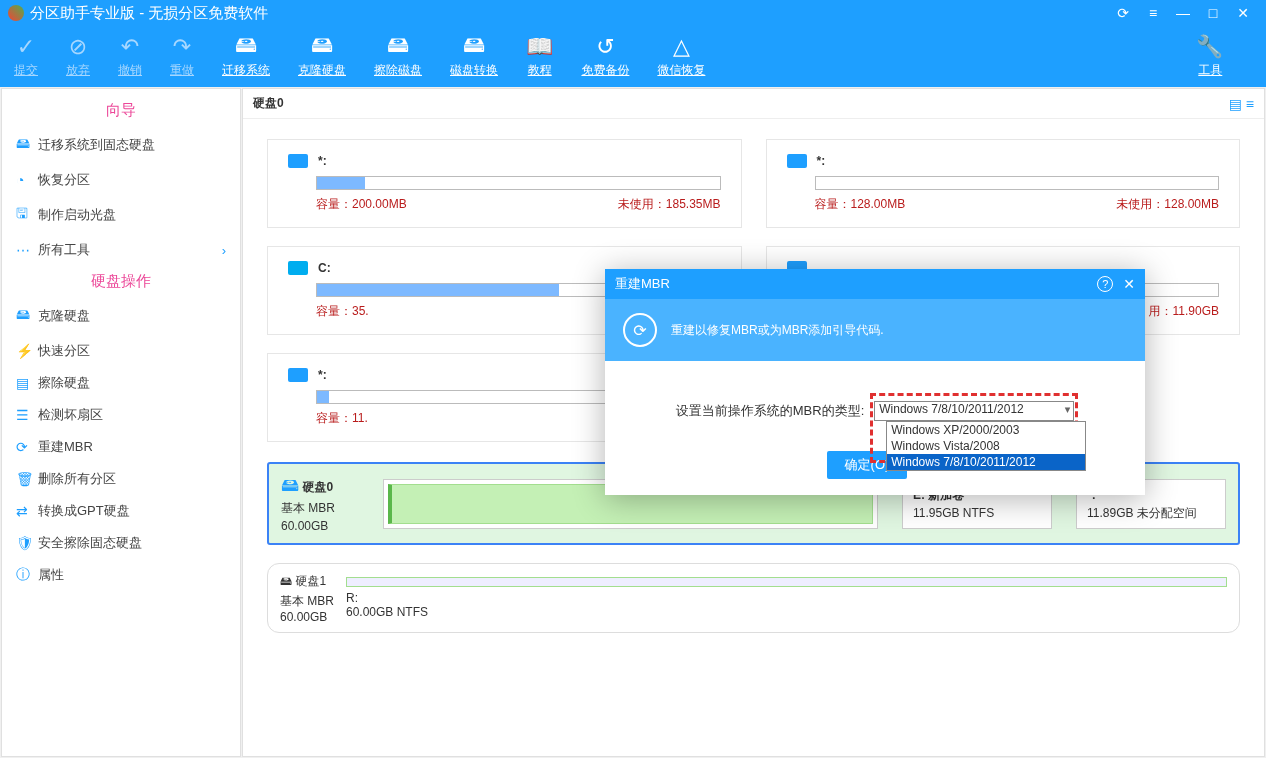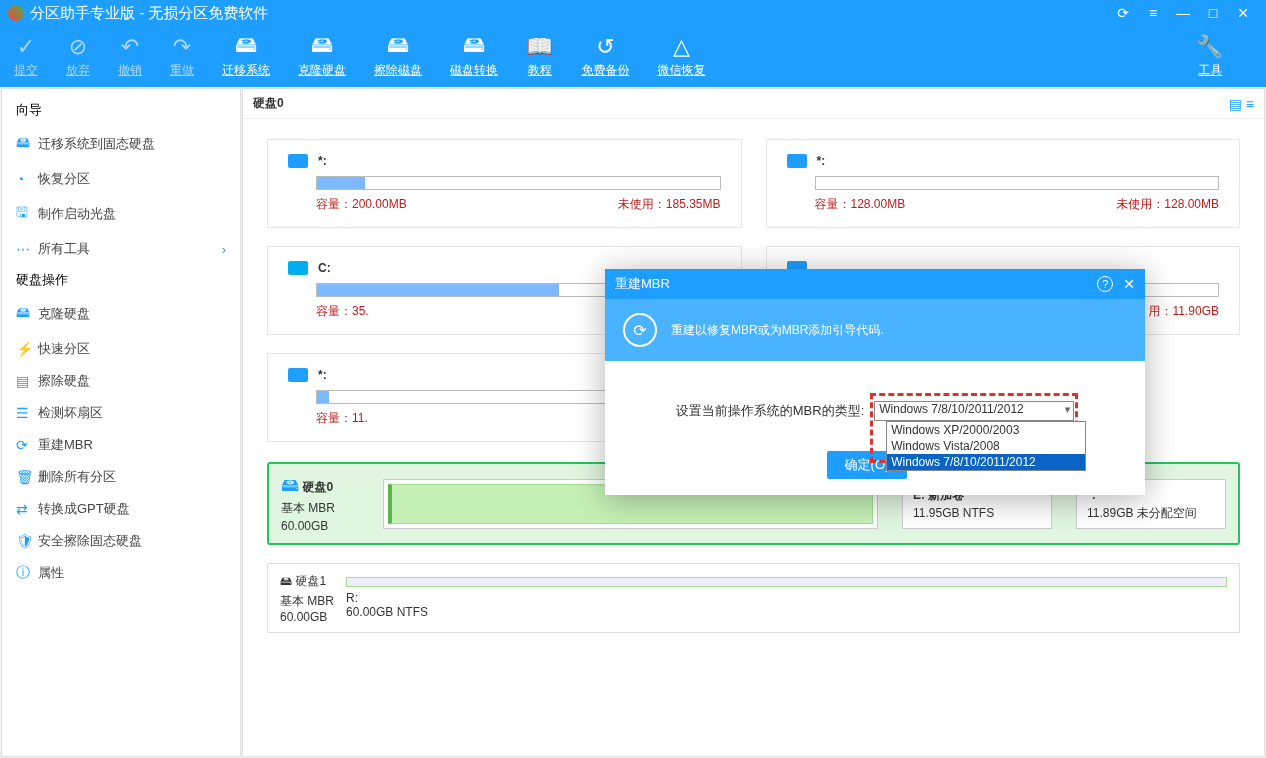--- a/index.html
+++ b/index.html
@@ -13,50 +13,50 @@
 
 .toolbar { height: 61px; background: #1e9fff; display: flex; align-items: center; padding: 0 14px; }
 .toolbtn { display: flex; flex-direction: column; align-items: center; color: #fff; margin-right: 28px; cursor: pointer; }
 .toolbtn.dim { color: #a7d7ff; }
 .toolbtn .ico { font-size: 22px; height: 26px; display: flex; align-items: center; }
 .toolbtn .lbl { font-size: 12px; margin-top: 2px; text-decoration: underline; }
 .toolbar .flex { flex: 1; }
 
 .main { display: flex; height: 671px; background: #f0f0f0; }
 .sidebar { width: 240px; background: #fff; border: 1px solid #e0e0e0; margin: 1px 0 1px 1px; padding: 6px 0; }
-.side-header { padding: 6px 14px; color: #000000; font-size: 13px; }
+.side-header { padding: 6px 14px; color: #ec4899; font-size: 15px; text-align: center; }
 .side-item { display: flex; align-items: center; padding: 7px 14px; color: #444; cursor: pointer; font-size: 13px; }
 .side-item .sico { width: 22px; color: #1e9fff; font-size: 14px; }
 .side-item .arrow { margin-left: auto; color: #1e9fff; }
 
 .content { flex: 1; margin: 1px; background: #fff; border: 1px solid #e0e0e0; position: relative; padding: 0; overflow: hidden; }
 .content-head { display:flex; align-items:center; padding:6px 10px; border-bottom:1px solid #eee;}
 .content-head .viewico { margin-left:auto; color:#1e9fff; font-size:14px;}
 .cards { padding: 20px 24px; display: grid; grid-template-columns: 1fr 1fr; gap: 18px 24px; }
 .card { border: 1px solid #e6e6e6; padding: 14px 20px; }
 .card .top { display:flex; align-items:center; gap:10px;}
 .card .drv { width:20px; height:14px; background:#1e9fff; border-radius:2px;}
 .card .drv.win { background: linear-gradient(#00adef,#00adef);}
 .card .letter { font-weight: bold; }
 .card .bar { height: 14px; border:1px solid #bbb; margin:8px 0 6px 28px; position:relative; background:#fff;}
 .card .bar .fill { position:absolute; left:0; top:0; bottom:0; background:#7db9ff;}
 .card .stats { display:flex; justify-content:space-between; margin-left:28px; color:#b91c1c;}
 
-.disk-row { margin: 0 24px 18px 24px; border:2px solid #22c55e; border-radius:3px; display:flex; align-items:center; padding:8px 12px; gap:12px;}
+.disk-row { margin: 0 24px 18px 24px; border:2px solid #3b82f6; border-radius:3px; display:flex; align-items:center; padding:8px 12px; gap:12px;}
 .disk-row.selected { background:#e0f6e1;}
 .disk-row .dicon { color:#1e9fff; font-size:18px;}
 .disk-row .dinfo { width:90px; font-size:12px; line-height:1.5;}
 .disk-row .dname { font-weight:bold;}
 .disk-row .parts { flex:1; display:flex; gap:24px;}
 .disk-row .part { border:1px solid #ccc; padding:6px 10px; background:#fff; font-size:12px; line-height:1.5; min-width:150px;}
 .disk-row .part .pname { font-weight:bold;}
 .disk-row .part.bar-only { flex:1; min-width:0; padding:4px;}
 .disk-row .part.bar-only .gbar { height:40px; border:1px solid #a3de8f; background:#c4f0b5; border-left:4px solid #5ab74a;}
 
-.disk-row2 { margin: 0 24px; border:1px solid #ddd; border-radius:2px; display:flex; align-items:center; padding:8px 12px; gap:12px;}
+.disk-row2 { margin: 0 24px; border:1px solid #ddd; border-radius:12px; display:flex; align-items:center; padding:8px 12px; gap:12px;}
 .disk-row2 .parts { flex:1;}
 .disk-row2 .part { border:none; padding:0;}
 .disk-row2 .gbar2 { height:10px; border:1px solid #a3de8f; background:#eef;}
 .modal { position:absolute; left:362px; top:180px; width:540px; background:#fff; box-shadow:0 4px 30px rgba(0,0,0,.3); }
 .modal-head { background:#1e9fff; color:#fff; height:30px; display:flex; align-items:center; padding:0 10px; font-size:13px;}
 .modal-head .mclose { margin-left:auto; display:flex; gap:10px;}
 .modal-head .mclose span { cursor:pointer; font-size:14px;}
 .modal-sub { background:#4ab3ff; color:#fff; padding:14px 18px; display:flex; align-items:center; gap:14px;}
 .modal-sub .cico { width:34px; height:34px; border:2px solid #fff; border-radius:50%; display:flex; align-items:center; justify-content:center; font-size:16px;}
 .modal-body { padding:40px 30px 20px 30px; display:flex; align-items:center; justify-content:center; gap:10px; font-size:13px;}

